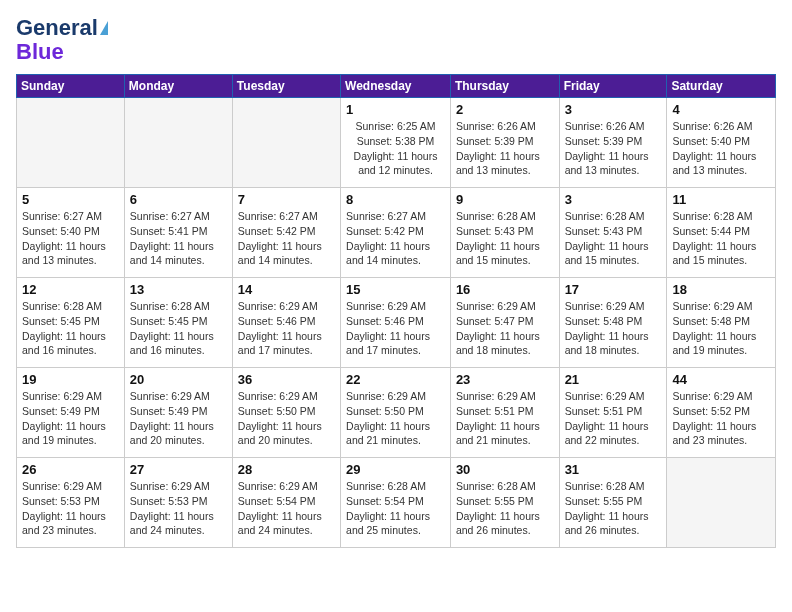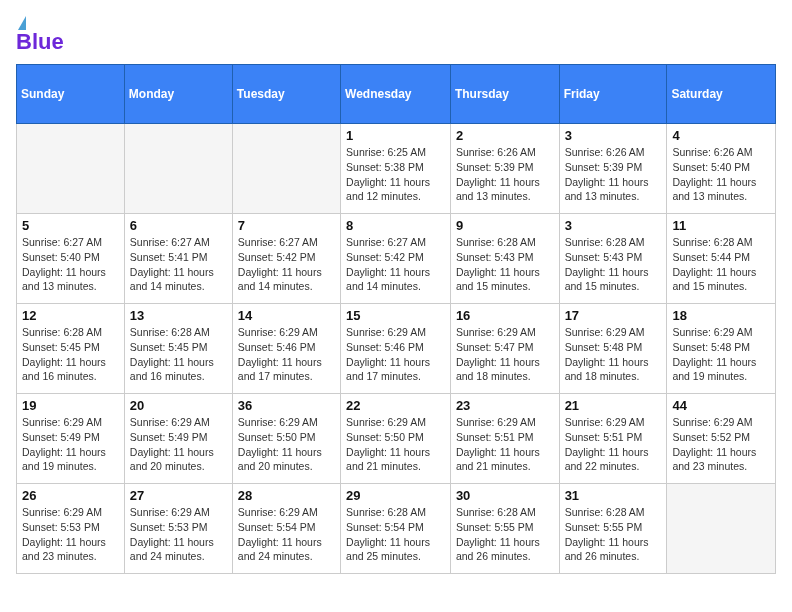--- a/index.html
+++ b/index.html
@@ -48,23 +48,23 @@
       font-size: 15px;
       font-weight: normal;
       color: #333;
     }
     .calendar {
       width: 100%;
       border-collapse: collapse;
       font-size: 11px;
     }
     .calendar thead tr th {
-      background: #3b82f6;
+      background: #4c1d95;
       color: #fff;
-      padding: 22px 4px;
+      padding: 4px 4px;
       text-align: left;
       font-size: 12px;
       font-weight: bold;
       border: 1px solid #2060b0;
     }
     .calendar tbody tr td {
       border: 1px solid #ccc;
       vertical-align: top;
       padding: 4px 5px;
       width: 113px;
@@ -89,20 +89,21 @@
     .row-shaded td {
       background: #efefef;
     }
   </style>
 </head>
 <body>
 
 <div class="header">
   <div class="logo">
     <div style="display:flex;align-items:center;">
+      <span class="logo-text">General</span>
       <span class="logo-triangle"></span>
     </div>
     <span class="logo-text" style="color:#6d28d9;font-size:22px;font-weight:bold;">Blue</span>
   </div>
   <div class="title-block">
     <h1></h1>
     <h2></h2>
   </div>
 </div>
 
@@ -118,21 +119,21 @@
         <th>Saturday</th>
       </tr>
   </thead>
   <tbody id="calendar-body">
   <tr>
         <td class="empty"></td>
         <td class="empty"></td>
         <td class="empty"></td>
         <td>
           <span class="day-num">1</span>
-          <div class="day-info" style="white-space: pre-line;">Sunrise: 6:25 AM
+          <div class="day-info" style="white-space: pre-line; text-align: center;">Sunrise: 6:25 AM
 Sunset: 5:38 PM
 Daylight: 11 hours
 and 12 minutes.</div>
         </td>
         <td>
           <span class="day-num">2</span>
           <div class="day-info" style="white-space: pre-line;">Sunrise: 6:26 AM
 Sunset: 5:39 PM
 Daylight: 11 hours
 and 13 minutes.</div>

